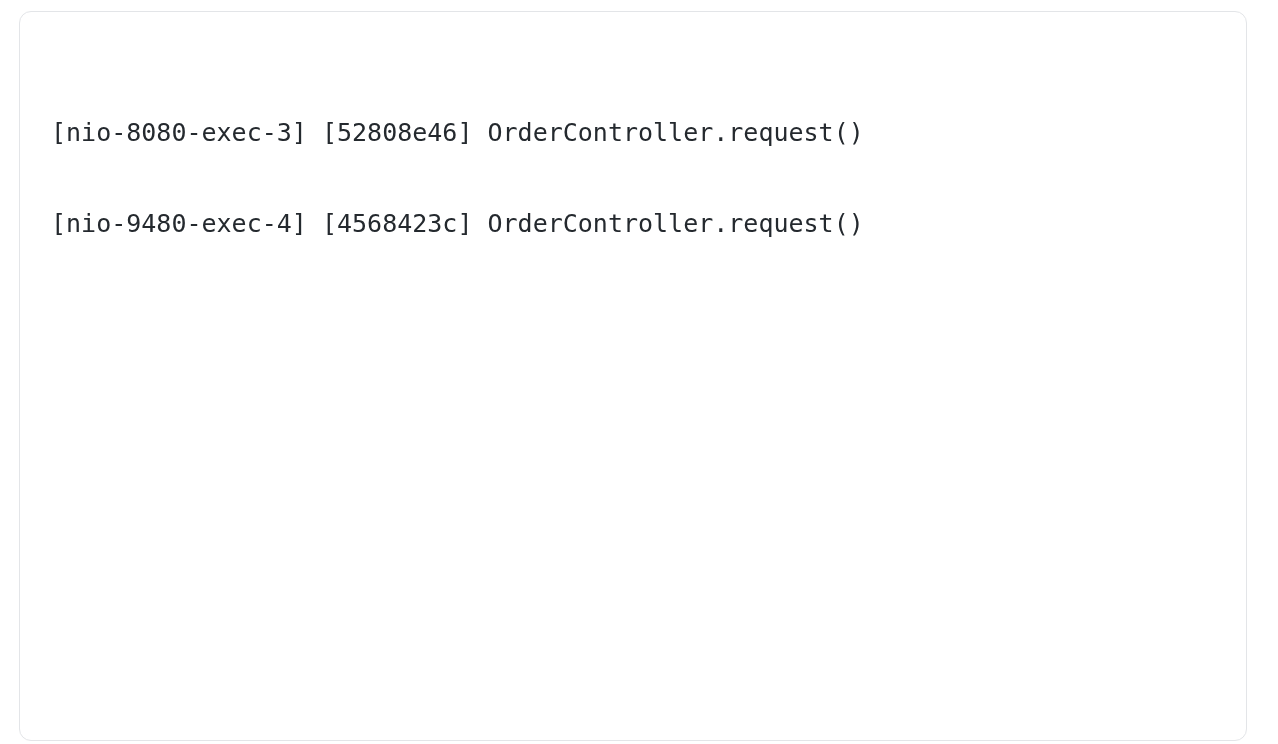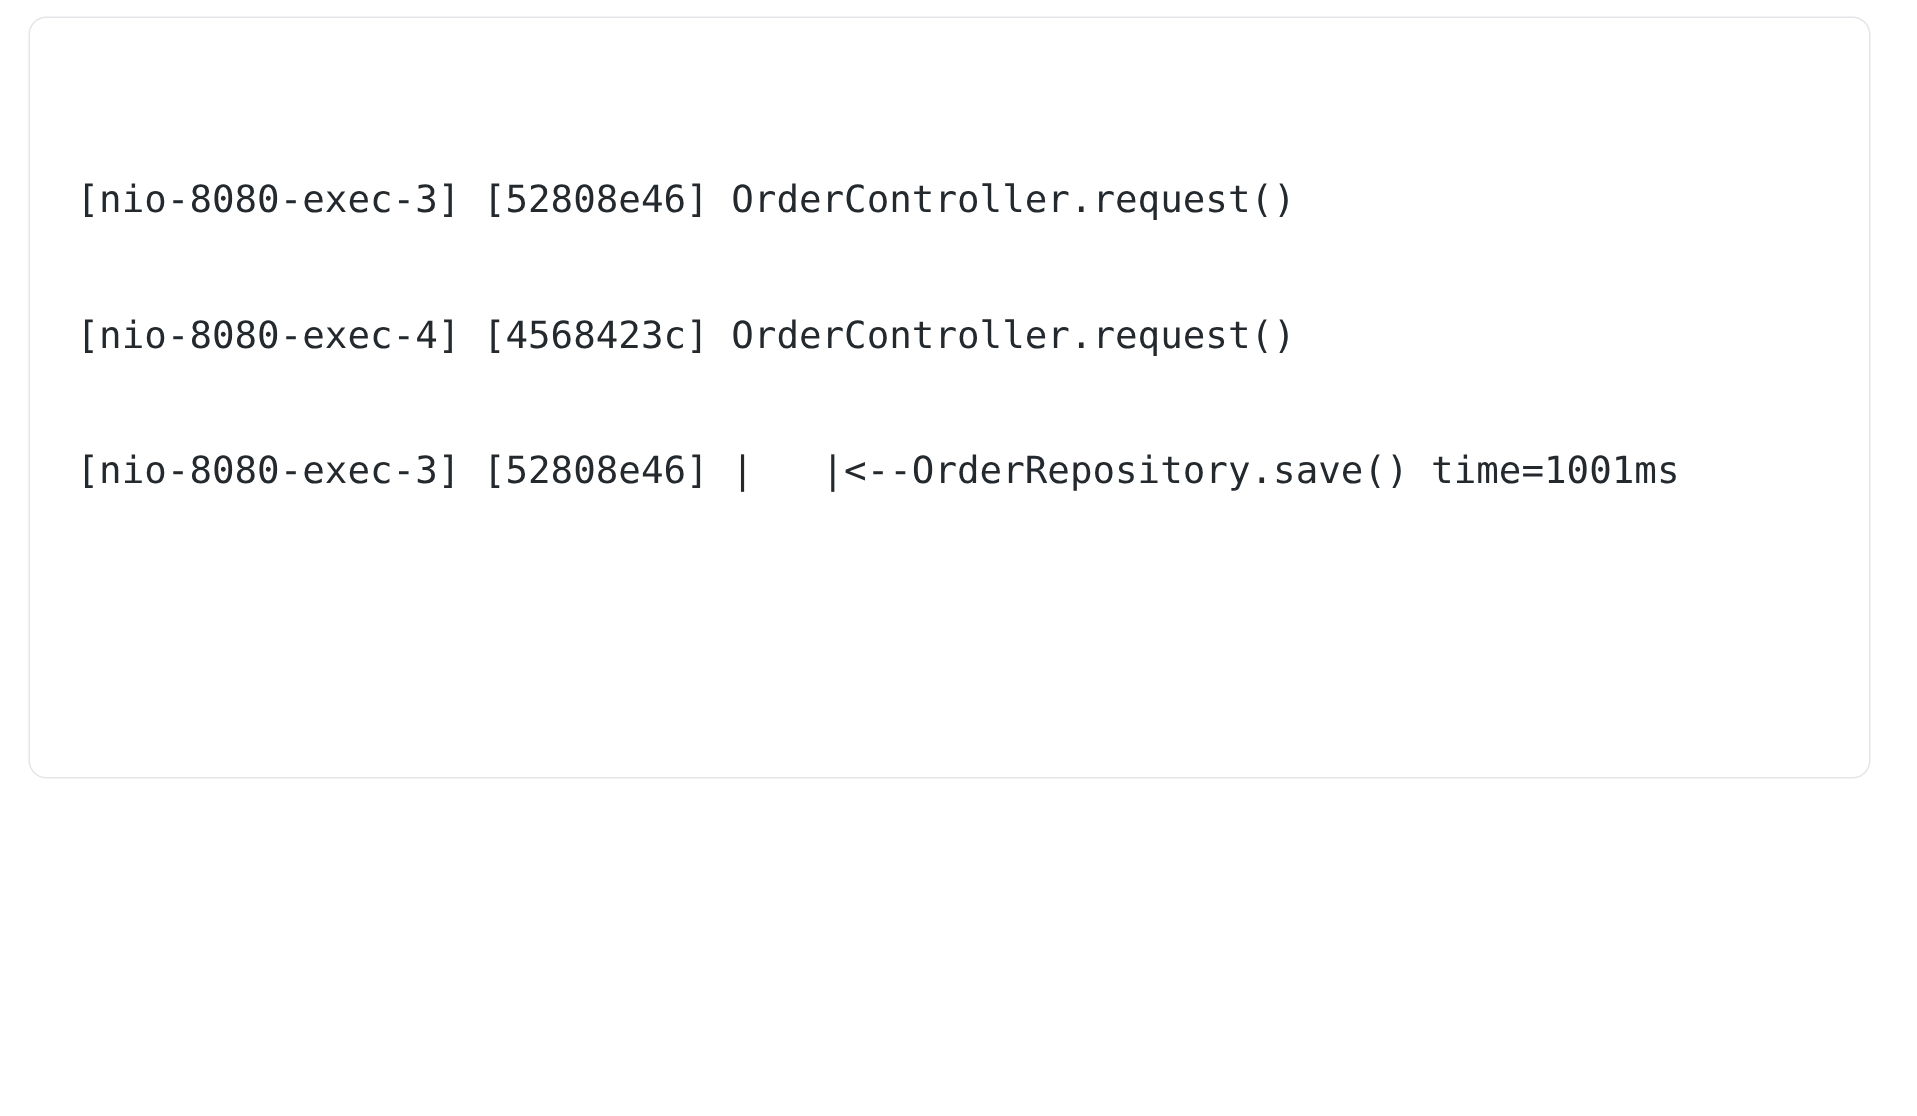--- a/index.html
+++ b/index.html
@@ -12,21 +12,21 @@
   }
   body {
     font-family: "DejaVu Sans Mono", "Liberation Mono", monospace;
   }
 
   #log-panel {
     position: absolute;
     left: 19px;
     top: 11px;
     width: 1228px;
-    height: 508px;
+    height: 730px;
     box-sizing: border-box;
     background: #ffffff;
     border: 1px solid #e3e5e8;
     border-radius: 12px;
     overflow: hidden;
   }
 
   #log-lines {
     position: absolute;
     left: 31px;
@@ -44,21 +44,20 @@
     letter-spacing: 0px;
     -webkit-font-smoothing: antialiased;
   }
 </style>
 </head>
 <body>
 
 <div id="log-panel">
   <div id="log-lines">
     <div class="log-line">[nio-8080-exec-3] [52808e46] OrderController.request()</div>
-    <div class="log-line">[nio-8080-exec-4] [4568423c] OrderController.request()</div>
-    <div class="log-line">[nio-8080-exec-3] [52808e46] |   |&lt;--OrderRepository.save() time=1001ms</div>
+    <div class="log-line">[nio-9480-exec-4] [4568423c] OrderController.request()</div>
     
     
     
     
     
   </div>
 </div>
 
 </body></html>

